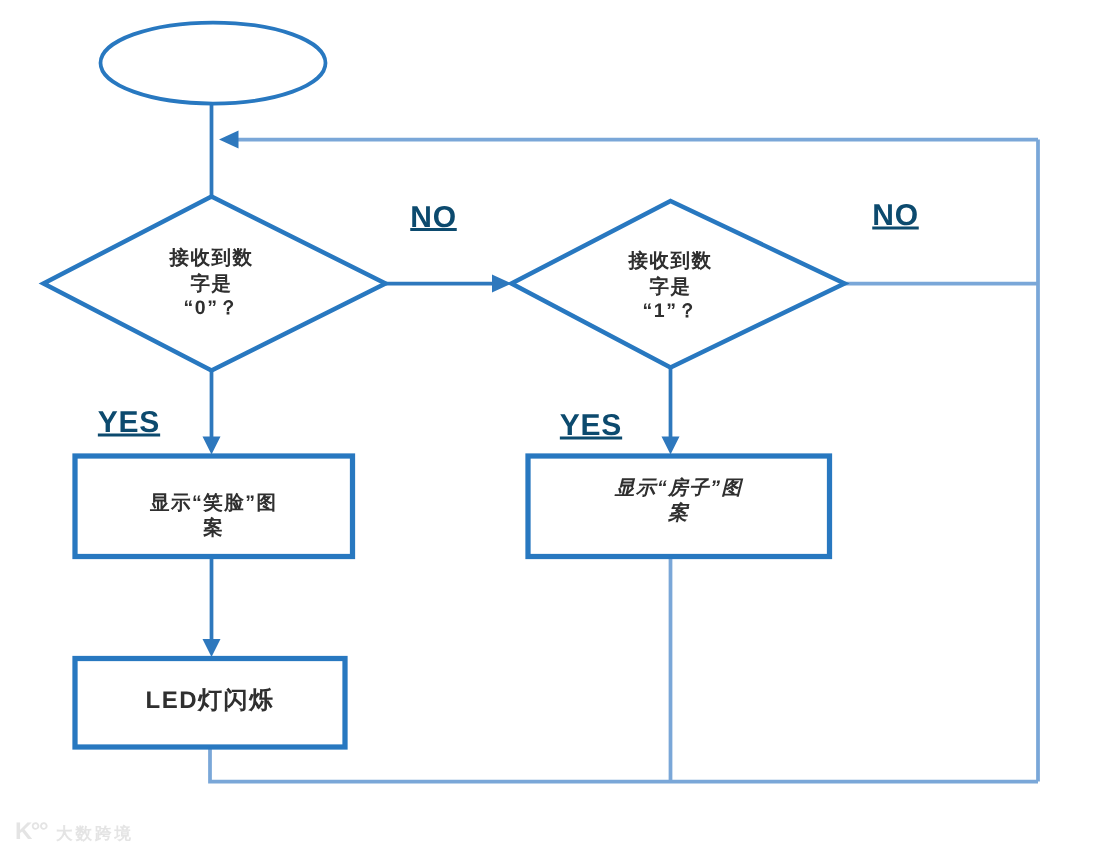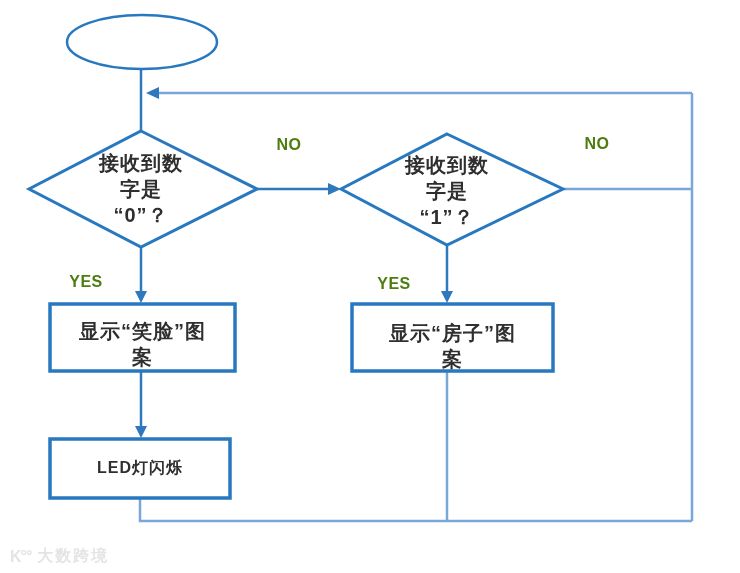--- a/index.html
+++ b/index.html
@@ -13,38 +13,39 @@
   #wires{position:absolute;left:0;top:0;}
   .lbl{
     position:absolute;
     display:flex;align-items:center;justify-content:center;
     text-align:center;
     color:#333333;
     font-weight:700;
     white-space:pre-line;
     line-height:1.3;
   }
-  .node-text{font-size:20px;letter-spacing:1px;color:#2f2f2f;}
+  .node-text{font-size:13px;letter-spacing:1px;color:#2f2f2f;}
   .start-text{font-size:17px;letter-spacing:2px;}
   .edge-label{
-    font-size:16px;
-    color:#4d7c0f;
+    font-size:20px;
+    color:#0c4a6e;
     font-weight:700;
     letter-spacing:0.5px;
+    text-decoration:underline;
   }
   .led-text{font-size:16px;}
   #watermark{
     position:absolute;left:10px;top:546px;
     display:flex;align-items:center;gap:6px;
     color:#e4e4e4;
     font-weight:700;
     user-select:none;
   }
   #watermark .wm-logo{font-size:16px;letter-spacing:-1px;}
-  #watermark .wm-text{font-size:16px;letter-spacing:2px;}
+  #watermark .wm-text{font-size:11px;letter-spacing:2px;}
 </style>
 </head>
 <body>
 
 <div id="canvas">
 
   <svg id="wires" width="740" height="573" viewBox="0 0 740 573">
 
     <g stroke="#7aa7d8" stroke-width="2.5" fill="none">
       <polyline points="150,93 692,93"></polyline>
@@ -85,21 +86,21 @@
 字是
 “0”？</div>
 
   <div class="lbl node-text" style="left:367px;top:150px;width:160px;height:82px;">接收到数
 字是
 “1”？</div>
 
   <div class="lbl node-text" style="left:54px;top:306px;width:177px;height:76px;">显示“笑脸”图
 案</div>
 
-  <div class="lbl node-text" style="left:356px;top:314px;width:193px;height:63px;">显示“房子”图
+  <div class="lbl node-text" style="left:356px;top:302px;width:193px;height:63px;font-style:italic;">显示“房子”图
 案</div>
 
   <div class="lbl node-text led-text" style="left:54px;top:441px;width:172px;height:55px;text-align:center;">LED灯闪烁</div>
 
   <div class="lbl edge-label" style="left:60px;top:270px;width:52px;height:24px;">YES</div>
 
   <div class="lbl edge-label" style="left:266px;top:133px;width:46px;height:24px;">NO</div>
 
   <div class="lbl edge-label" style="left:368px;top:272px;width:52px;height:24px;">YES</div>
 

